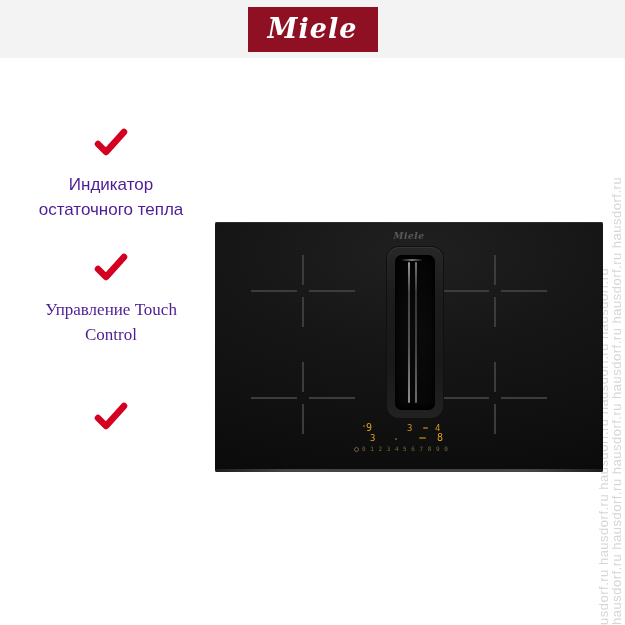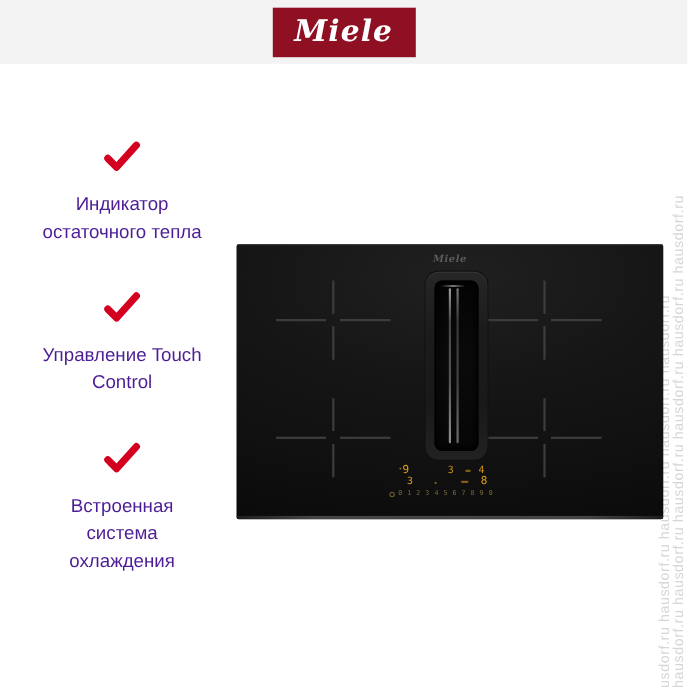--- a/index.html
+++ b/index.html
@@ -31,21 +31,21 @@
   .feature{
     position:absolute;left:0;width:222px;text-align:center;
   }
   .feature .check-wrap{display:inline-block;line-height:0;}
   .feature-label{
     margin-top:10px;
     font-size:17px;line-height:25px;font-weight:500;
     color:#4c1d95;white-space:pre-line;
   }
   #feature-1{top:128px;}
-  #feature-2{top:265px;}
+  #feature-2{top:253px;font-family:Liberation Serif, serif;}
   #feature-3{top:402px;}
 
   
   .wm-col{
     position:absolute;top:92px;height:533px;
     writing-mode:vertical-rl;transform:rotate(180deg);
     font-size:13px;letter-spacing:0.5px;color:#d6d6d6;
     white-space:nowrap;overflow:hidden;line-height:1;
     user-select:none;
   }
@@ -154,23 +154,20 @@
   <div class="feature-label">Управление Touch
 Control</div>
 </div>
 
 <div class="feature" id="feature-3">
   <span class="check-wrap">
     <svg width="36" height="30" viewBox="0 0 36 30">
       <path d="M5 16 L13 24 L31 4" fill="none" stroke="#d40020" stroke-width="6.5" stroke-linecap="round" stroke-linejoin="round"></path>
     </svg>
   </span>
-  <div class="feature-label">Встроенная
-система
-охлаждения</div>
 </div>
 
 <div class="wm-col wm-inner">usdorf.ru   hausdorf.ru   hausdorf.ru   hausdorf.ru   hausdorf.ru</div>
 <div class="wm-col wm-outer">hausdorf.ru   hausdorf.ru   hausdorf.ru   hausdorf.ru   hausdorf.ru   hausdorf.ru</div>
 
 <div class="hob">
 
   <div class="hob-brand">Miele</div>
 
   <div class="zone" id="zone-lb">

